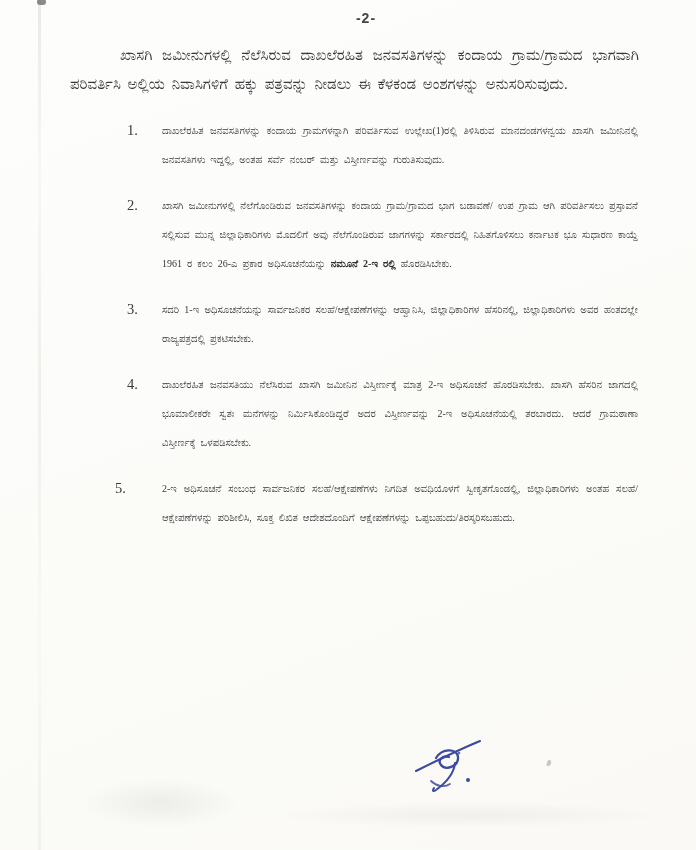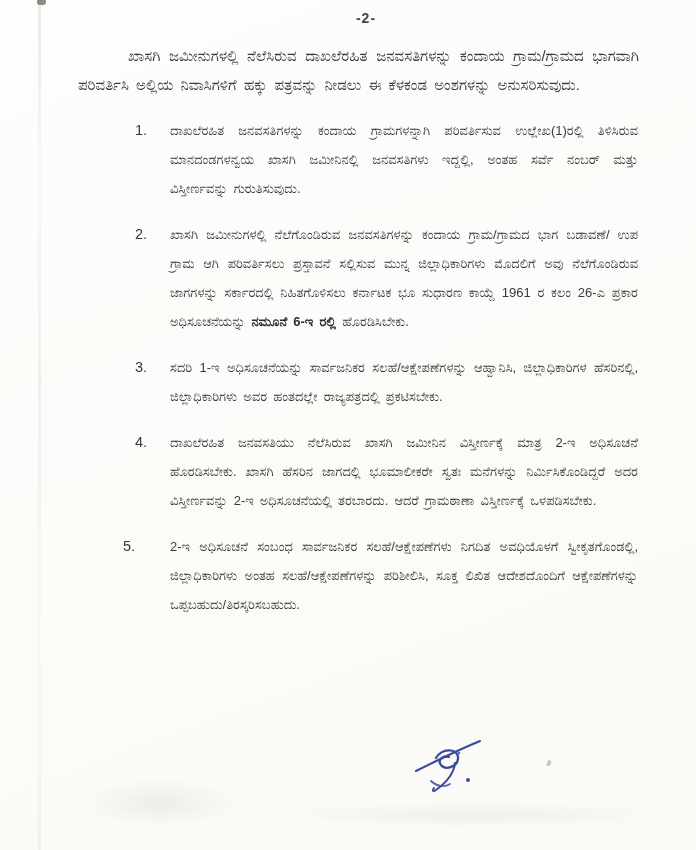--- a/index.html
+++ b/index.html
@@ -34,38 +34,38 @@
   }
   .speck {
     position: absolute; left: 547px; top: 760px; width: 4px; height: 6px;
     background: rgba(110,115,130,.38); border-radius: 50% 50% 50% 0;
     transform: rotate(15deg);
   }
   .pagenum {
     position: absolute; top: 10px; left: 366px; transform: translateX(-50%);
     font-size: 14px; font-weight: bold; color: #454545; letter-spacing: 1px;
   }
-  .content { position: absolute; top: 41px; left: 8px; right: 0; }
+  .content { position: absolute; top: 41px; left: 0; right: 0; font-family: Liberation Serif, serif; }
   .intro {
     margin: 0 57px 0 70px;
     text-indent: 50px;
     text-align: justify;
     font-size: 15px;
     line-height: 29px;
     word-spacing: 3px;
   }
   .list { margin-top: 17px; }
   .item { display: flex; margin: 0 58px 17px 113px; }
   .item .num {
     flex: 0 0 49px; width: 49px; box-sizing: border-box;
     padding-left: 14px; font-size: 14.5px; line-height: 29px;
   }
   .item:nth-child(5) .num { padding-left: 2px; }
   .item .txt {
-    flex: 1; text-align: justify; font-size: 13px; line-height: 29px;
+    flex: 1; text-align: justify; font-size: 10px; line-height: 29px;
     word-spacing: 2.5px;
   }
   .seg-bold { font-weight: bold; color: #2e2e30; }
   .signature {
     position: absolute; left: 402px; top: 733px; width: 135px; height: 85px;
   }
 </style>
 </head>
 <body>
 
@@ -85,21 +85,21 @@
 
     <div class="list">
 
       <div class="item">
         <span class="num">1.</span>
         <span class="txt"><span>ದಾಖಲೆರಹಿತ ಜನವಸತಿಗಳನ್ನು ಕಂದಾಯ ಗ್ರಾಮಗಳನ್ನಾಗಿ ಪರಿವರ್ತಿಸುವ ಉಲ್ಲೇಖ(1)ರಲ್ಲಿ ತಿಳಿಸಿರುವ ಮಾನದಂಡಗಳನ್ವಯ ಖಾಸಗಿ ಜಮೀನಿನಲ್ಲಿ ಜನವಸತಿಗಳು ಇದ್ದಲ್ಲಿ, ಅಂತಹ ಸರ್ವೆ ನಂಬರ್ ಮತ್ತು ವಿಸ್ತೀರ್ಣವನ್ನು ಗುರುತಿಸುವುದು.</span></span>
       </div>
 
       <div class="item">
         <span class="num">2.</span>
-        <span class="txt"><span>ಖಾಸಗಿ ಜಮೀನುಗಳಲ್ಲಿ ನೆಲೆಗೊಂಡಿರುವ ಜನವಸತಿಗಳನ್ನು ಕಂದಾಯ ಗ್ರಾಮ/ಗ್ರಾಮದ ಭಾಗ ಬಡಾವಣೆ/ ಉಪ ಗ್ರಾಮ ಆಗಿ ಪರಿವರ್ತಿಸಲು ಪ್ರಸ್ತಾವನೆ ಸಲ್ಲಿಸುವ ಮುನ್ನ ಜಿಲ್ಲಾಧಿಕಾರಿಗಳು ಮೊದಲಿಗೆ ಅವು ನೆಲೆಗೊಂಡಿರುವ ಜಾಗಗಳನ್ನು ಸರ್ಕಾರದಲ್ಲಿ ನಿಹಿತಗೊಳಿಸಲು ಕರ್ನಾಟಕ ಭೂ ಸುಧಾರಣ ಕಾಯ್ದೆ 1961 ರ ಕಲಂ 26-ಎ ಪ್ರಕಾರ ಅಧಿಸೂಚನೆಯನ್ನು </span><span class="seg-bold">ನಮೂನೆ 6-ಇ ರಲ್ಲಿ</span><span> ಹೊರಡಿಸಿಬೇಕು.</span></span>
+        <span class="txt"><span>ಖಾಸಗಿ ಜಮೀನುಗಳಲ್ಲಿ ನೆಲೆಗೊಂಡಿರುವ ಜನವಸತಿಗಳನ್ನು ಕಂದಾಯ ಗ್ರಾಮ/ಗ್ರಾಮದ ಭಾಗ ಬಡಾವಣೆ/ ಉಪ ಗ್ರಾಮ ಆಗಿ ಪರಿವರ್ತಿಸಲು ಪ್ರಸ್ತಾವನೆ ಸಲ್ಲಿಸುವ ಮುನ್ನ ಜಿಲ್ಲಾಧಿಕಾರಿಗಳು ಮೊದಲಿಗೆ ಅವು ನೆಲೆಗೊಂಡಿರುವ ಜಾಗಗಳನ್ನು ಸರ್ಕಾರದಲ್ಲಿ ನಿಹಿತಗೊಳಿಸಲು ಕರ್ನಾಟಕ ಭೂ ಸುಧಾರಣ ಕಾಯ್ದೆ 1961 ರ ಕಲಂ 26-ಎ ಪ್ರಕಾರ ಅಧಿಸೂಚನೆಯನ್ನು </span><span class="seg-bold">ನಮೂನೆ 2-ಇ ರಲ್ಲಿ</span><span> ಹೊರಡಿಸಿಬೇಕು.</span></span>
       </div>
 
       <div class="item">
         <span class="num">3.</span>
         <span class="txt"><span>ಸದರಿ 1-ಇ ಅಧಿಸೂಚನೆಯನ್ನು ಸಾರ್ವಜನಿಕರ ಸಲಹೆ/ಆಕ್ಷೇಪಣೆಗಳನ್ನು ಆಹ್ವಾನಿಸಿ, ಜಿಲ್ಲಾಧಿಕಾರಿಗಳ ಹೆಸರಿನಲ್ಲಿ, ಜಿಲ್ಲಾಧಿಕಾರಿಗಳು ಅವರ ಹಂತದಲ್ಲೇ ರಾಜ್ಯಪತ್ರದಲ್ಲಿ ಪ್ರಕಟಿಸಬೇಕು.</span></span>
       </div>
 
       <div class="item">
         <span class="num">4.</span>
         <span class="txt"><span>ದಾಖಲೆರಹಿತ ಜನವಸತಿಯು ನೆಲೆಸಿರುವ ಖಾಸಗಿ ಜಮೀನಿನ ವಿಸ್ತೀರ್ಣಕ್ಕೆ ಮಾತ್ರ 2-ಇ ಅಧಿಸೂಚನೆ ಹೊರಡಿಸಬೇಕು. ಖಾಸಗಿ ಹೆಸರಿನ ಜಾಗದಲ್ಲಿ ಭೂಮಾಲೀಕರೇ ಸ್ವತಃ ಮನೆಗಳನ್ನು ನಿರ್ಮಿಸಿಕೊಂಡಿದ್ದರೆ ಅದರ ವಿಸ್ತೀರ್ಣವನ್ನು 2-ಇ ಅಧಿಸೂಚನೆಯಲ್ಲಿ ತರಬಾರದು. ಆದರೆ ಗ್ರಾಮಠಾಣಾ ವಿಸ್ತೀರ್ಣಕ್ಕೆ ಒಳಪಡಿಸಬೇಕು.</span></span>

